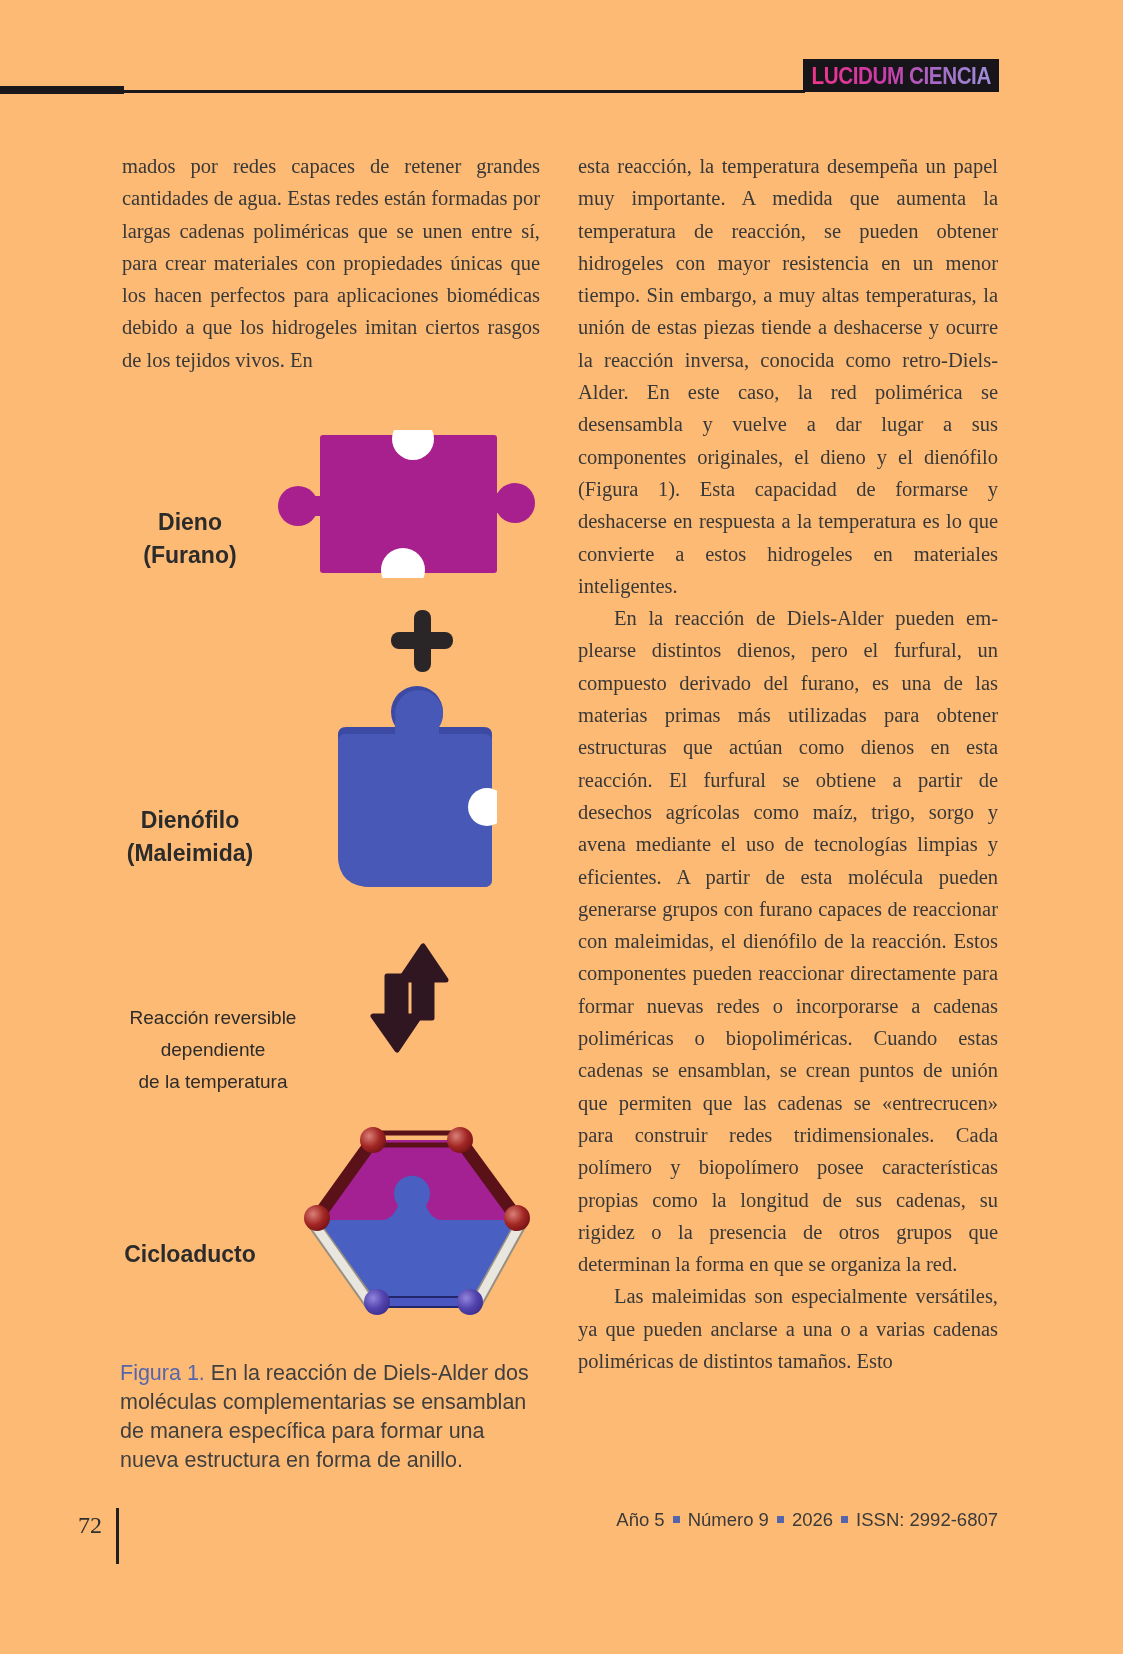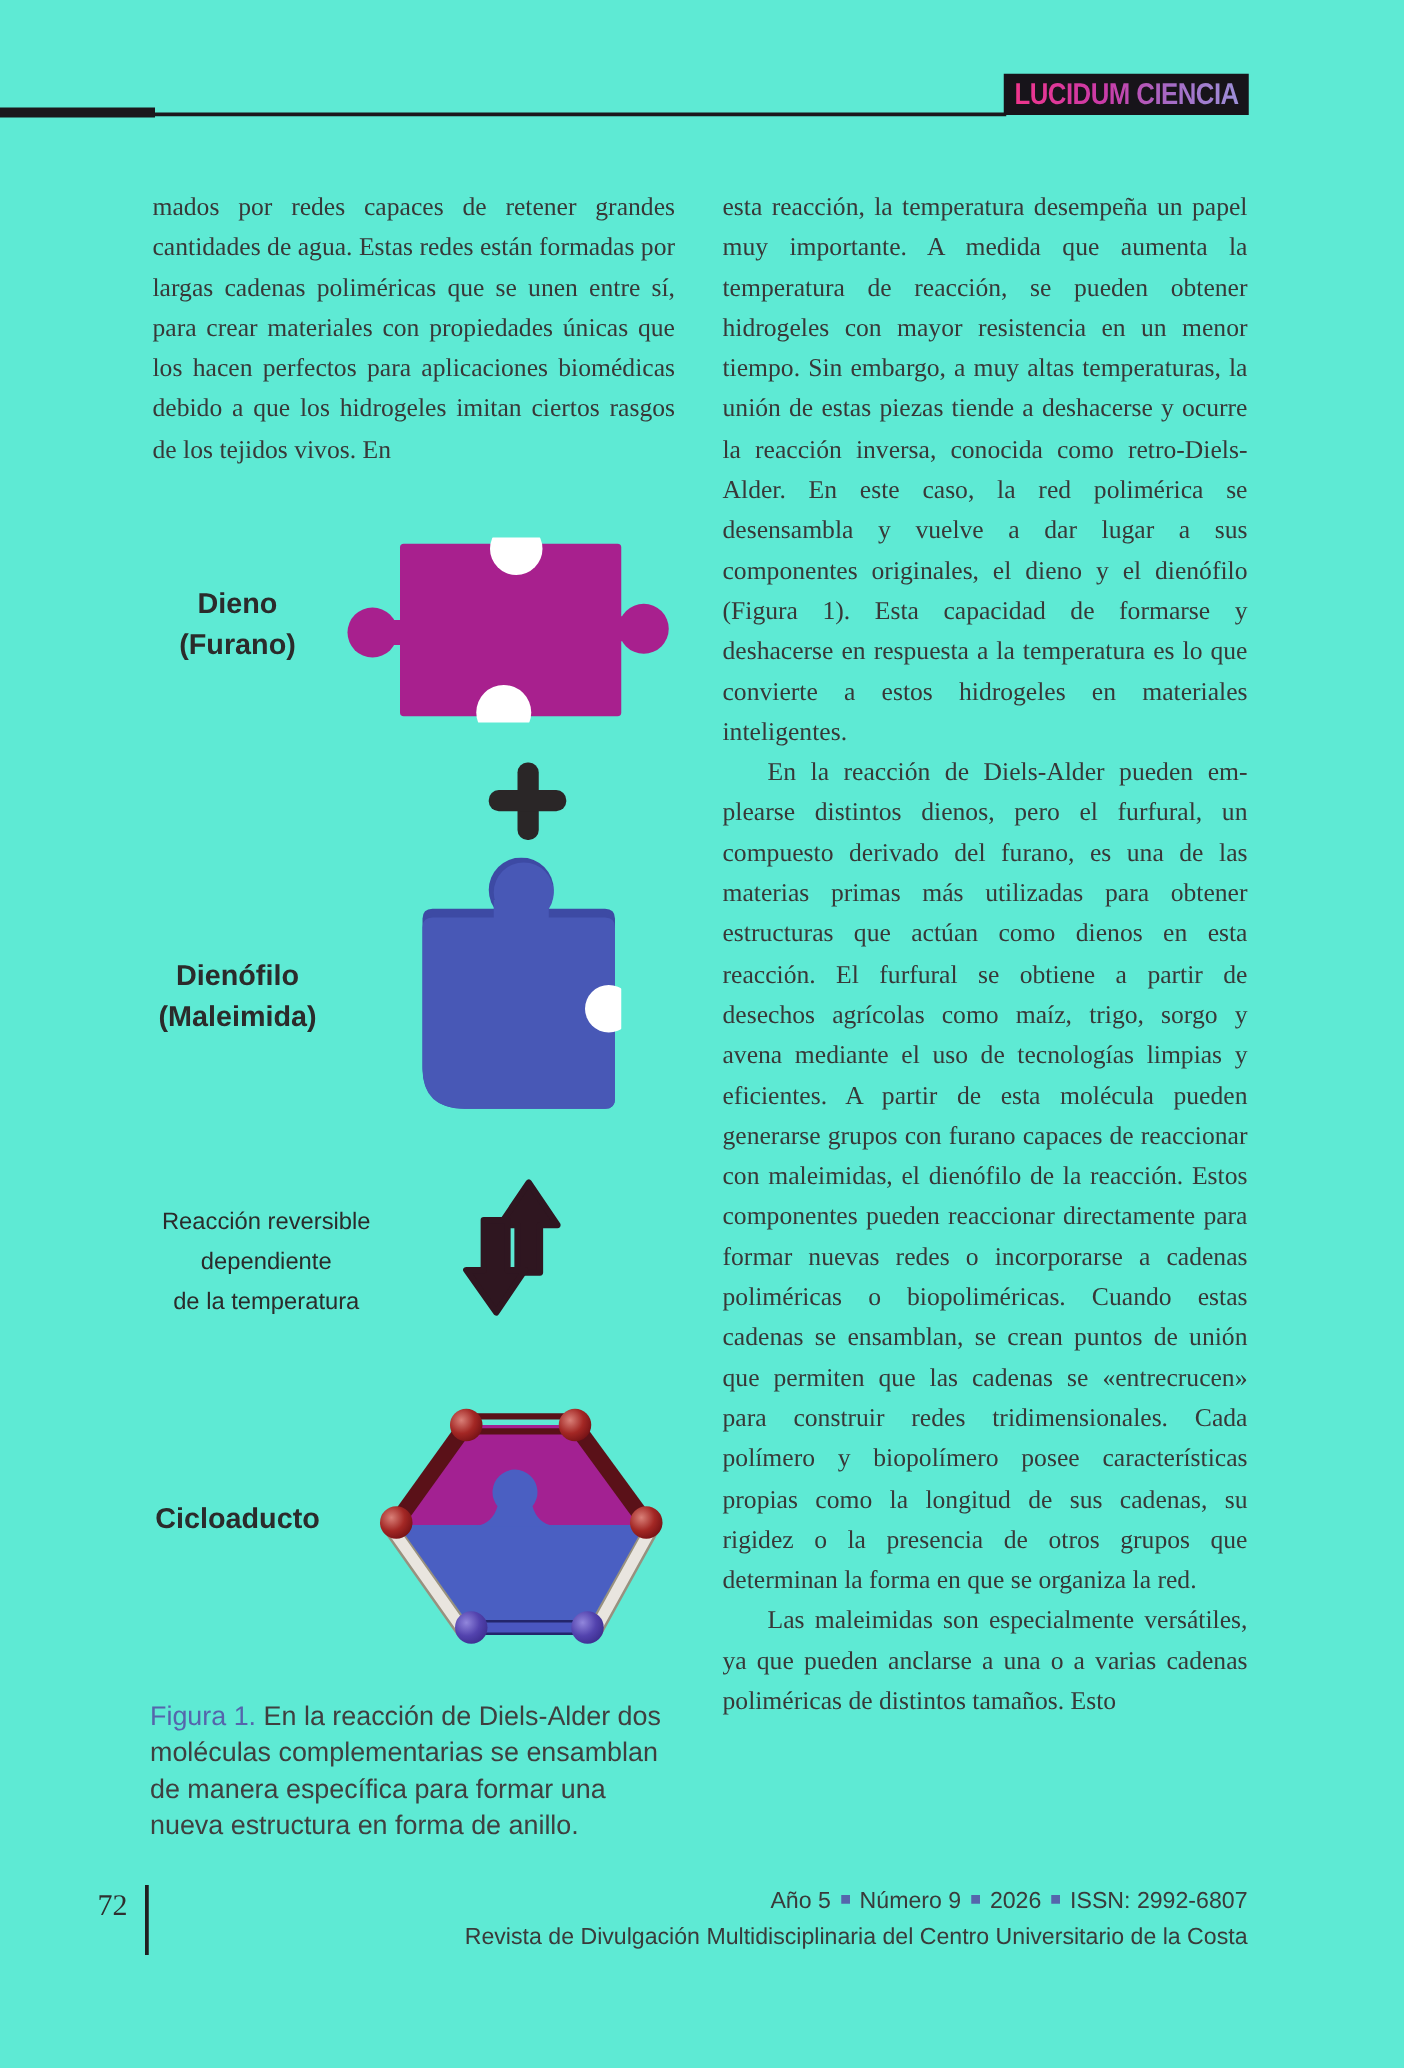--- a/index.html
+++ b/index.html
@@ -1,38 +1,38 @@
 <!DOCTYPE html>
 <html lang="es"><head>
 <meta charset="utf-8">
 <style>
   html,body { margin:0; padding:0; background:#ffffff; }
   .page {
-    position:relative; width:1123px; height:1654px; background:#5eead4;
+    position:relative; width:1123px; height:1654px; background:#fdba74;
     overflow:hidden; font-family:"Liberation Serif","DejaVu Serif",serif;
   }
   
   .rule-thick { position:absolute; left:0; top:86px; width:124px; height:8px; background:#1b181c; }
   .rule-thin  { position:absolute; left:0; top:90px; width:805px; height:3px; background:#1b181c; }
   .logo-box   { position:absolute; left:803px; top:59px; width:196px; height:33px; background:#17141a;
                 display:flex; align-items:center; justify-content:center; }
   .logo-text  { font-family:"Liberation Sans","DejaVu Sans",sans-serif; font-weight:800; font-size:24px;
                 letter-spacing:-0.5px; white-space:nowrap; transform:scaleX(0.86);
                 background:linear-gradient(90deg,#f0358c 0%,#c93ba8 40%,#a66cc6 70%,#9d8fd8 100%);
                 -webkit-background-clip:text; background-clip:text; color:transparent; }
   
   .col { position:absolute; top:150px; font-size:20.5px; line-height:32.3px; color:#383838;
          text-align:justify; }
   .col p { margin:0; }
   .col-left  { left:122px; width:418px; }
   .col-right { left:578px; width:420px; }
   .indent { text-indent:36px; }
   
   .fig-label { position:absolute; font-family:"Liberation Sans","DejaVu Sans",sans-serif;
-               color:#2b2b2b; text-align:center; white-space:pre-line; }
+               color:#2b2b2b; text-align:center; white-space:pre-line;margin-top:40px; }
   .lbl-bold { font-weight:bold; font-size:23px; line-height:33px; }
   .lbl-reg  { font-weight:normal; font-size:19px; line-height:32px; }
   .lbl-dieno       { left:100px; top:466px;  width:180px; }
   .lbl-dienofilo   { left:95px;  top:764px;  width:190px; }
   .lbl-reversible  { left:103px; top:962px;  width:220px; }
   .lbl-cicloaducto { left:100px; top:1198px; width:180px; }
   .fig-art { position:absolute; }
   
   .caption { position:absolute; left:120px; top:1337px; width:420px;
              font-family:"Liberation Sans","DejaVu Sans",sans-serif;
@@ -158,16 +158,15 @@
       <circle cx="175" cy="182" r="13" fill="url(#sphB)"></circle>
     </svg>
 
     <p class="caption"><span class="fig-num">Figura 1.</span><span>En la reacción de Diels-Alder dos molé­culas complementarias se ensamblan de manera específica para formar una nueva estructura en forma de anillo.</span></p>
   </div>
 
   <div class="page-num">72</div>
   <div class="footer-bar"></div>
   <div class="footer-meta">
     <div><span>Año 5</span><span class="sq" style="background: rgb(85, 101, 172);"></span><span>Número 9</span><span class="sq" style="background: rgb(85, 101, 172);"></span><span>2026</span><span class="sq" style="background: rgb(85, 101, 172);"></span><span>ISSN: 2992-6807</span></div>
-    <div>Revista de Divulgación Multidisciplinaria del Centro Universitario de la Costa</div>
   </div>
 
 </div>
 
 </body></html>

